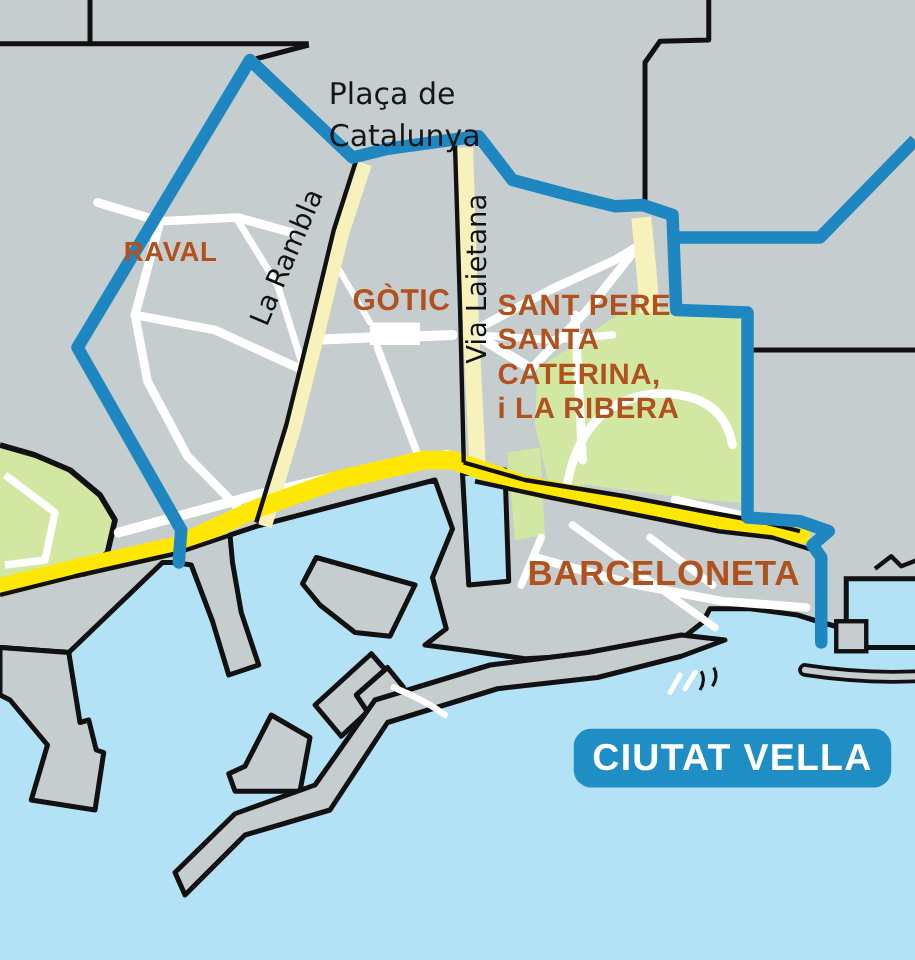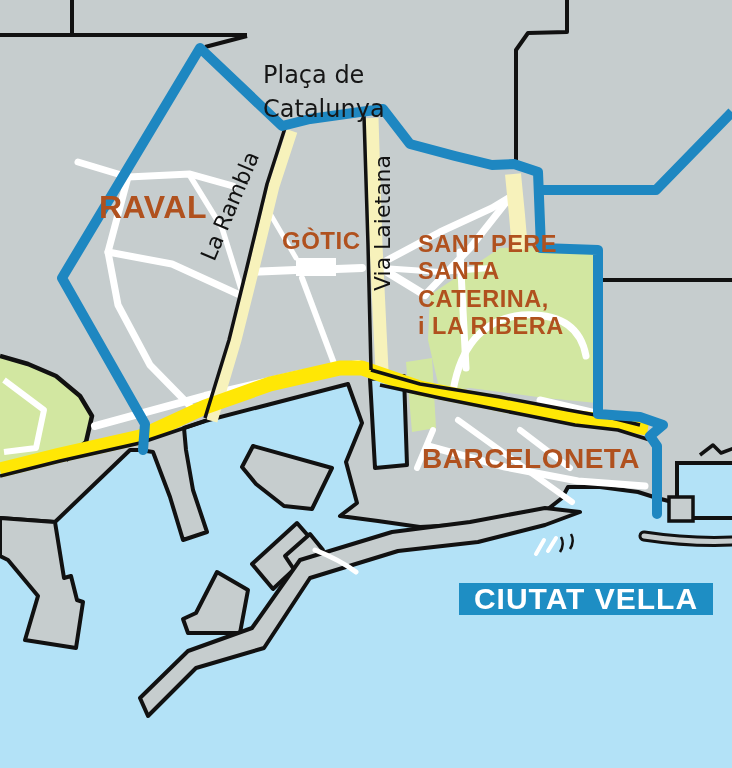--- a/index.html
+++ b/index.html
@@ -11,32 +11,32 @@
   .lbl{position:absolute;white-space:pre;}
   .district{
     font-family:"Liberation Sans","DejaVu Sans",sans-serif;
     font-weight:bold;color:#b0511e;letter-spacing:.5px;
   }
   .place{color:#161616;font-size:24px;line-height:1.42;}
   .street-label{
     color:#111;font-size:22px;
     transform-origin:center center;
   }
-  #lbl-raval{left:99px;top:189px;font-size:32px;}
+  #lbl-raval{left:99px;top:189px;font-size:22px;}
   #lbl-gotic{left:271px;top:227px;font-size:24px;margin-left:11px;}
-  #lbl-santpere{left:398px;top:231px;font-size:23.5px;line-height:1.16;margin-left:20px;}
+  #lbl-santpere{left:398px;top:231px;font-size:23.5px;line-height:1.16;}
   #lbl-barceloneta{left:422px;top:443px;font-size:28px;}
   #lbl-placa{left:263px;top:58px;}
   #lbl-larambla{left:230px;top:206px;transform:translate(-50%,-50%) rotate(-67deg);}
   #lbl-vialaietana{left:382px;top:223px;transform:translate(-50%,-50%) rotate(-90deg);}
   #banner{
-    position:absolute;left:459px;top:583px;width:254px;height:32px;
+    position:absolute;left:459px;top:583px;width:254px;height:47px;
     background:#1e8ec4;display:flex;align-items:center;justify-content:center;
     font-family:"Liberation Sans","DejaVu Sans",sans-serif;
-    font-weight:bold;font-size:30px;color:#ffffff;letter-spacing:1px;
+    font-weight:bold;font-size:30px;color:#ffffff;letter-spacing:1px;border-radius:14px;
   }
 </style>
 </head>
 <body>
 
 <div id="stage">
 
   <svg width="732" height="768" viewBox="0 0 732 768">
 
     <rect x="0" y="0" width="732" height="768" fill="#b3e2f7"></rect>

